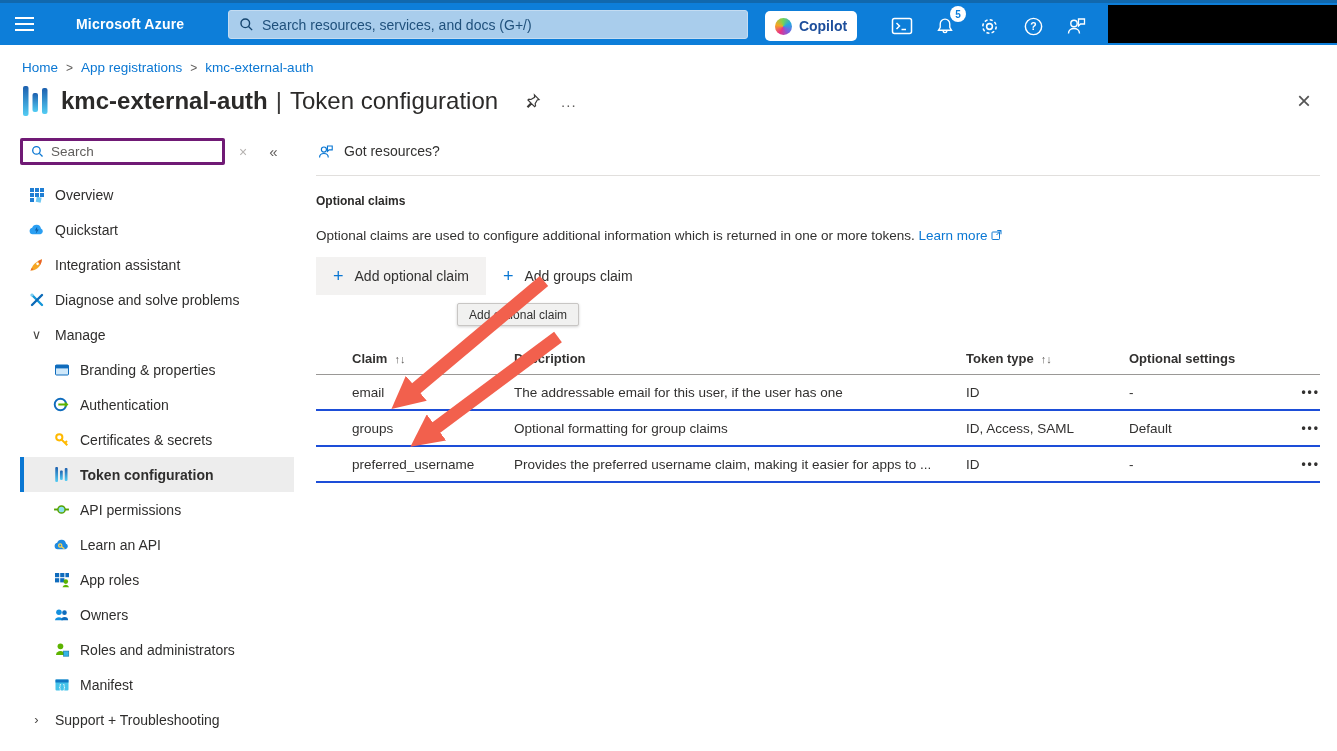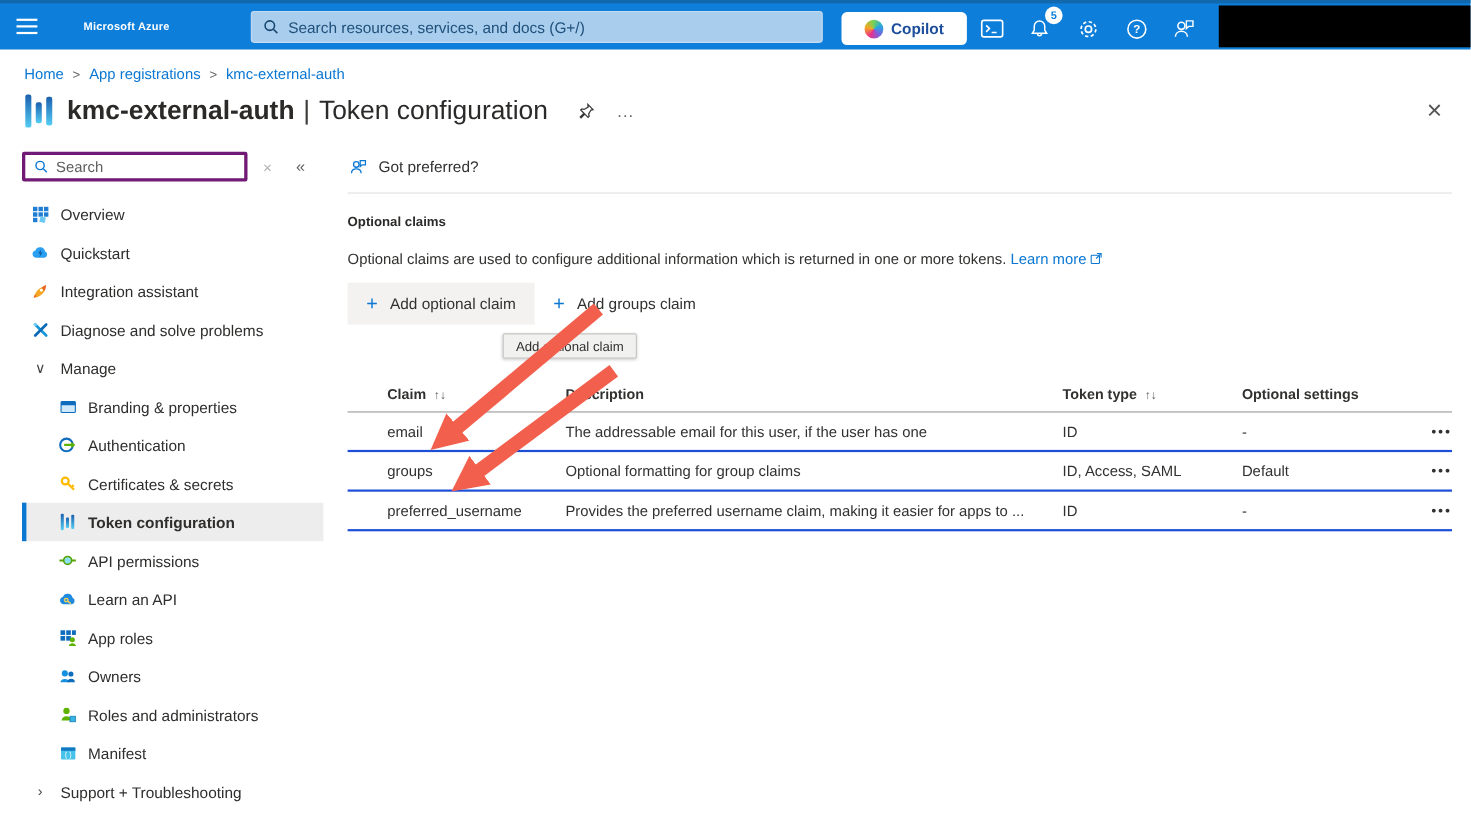--- a/index.html
+++ b/index.html
@@ -8,28 +8,28 @@
     font-family: "Liberation Sans", "DejaVu Sans", sans-serif;
     background:#fff; color:#323130; position:relative; overflow:hidden;
     font-size:14px;
   }
   
   .topbar { height:45px; background:#0d7ed9; border-top:3px solid #1168ad;
     display:flex; align-items:center; position:relative; }
   .hamburger { width:48px; height:42px; display:flex; flex-direction:column;
     justify-content:center; align-items:center; gap:4px; cursor:pointer; }
   .hamburger i { display:block; width:19px; height:2px; background:#fff; }
-  .brand { color:#fff; font-weight:700; font-size:10px; margin-left:28px; letter-spacing:.2px; }
+  .brand { color:#fff; font-weight:700; font-size:14px; margin-left:28px; letter-spacing:.2px; }
   .tb-search { position:absolute; left:228px; top:7px; width:520px; height:29px;
     background:#a9cdec; border:1px solid #c4dcf2; border-radius:3px;
     display:flex; align-items:center; padding:0 10px; gap:8px; }
   .tb-search input { flex:1; border:none; background:transparent; outline:none;
     font-size:14px; color:#15456f; font-family:inherit; }
   .tb-search input::placeholder { color:#20517c; opacity:1; }
-  .copilot { position:absolute; left:765px; top:8px; height:30px; width:114px;
+  .copilot { position:absolute; left:765px; top:8px; height:30px; width:92px;
     background:#fff; border:none; border-radius:5px; display:flex; align-items:center;
     justify-content:center; gap:7px; cursor:pointer; }
   .copilot .logo { width:17px; height:17px; border-radius:50%;
     background:conic-gradient(from 210deg,#e8308a,#f5a623,#76d354,#25a8e0,#7b5fe0,#e8308a); }
   .copilot span { color:#1d4e9b; font-weight:700; font-size:14px; }
   .tb-icon { position:absolute; top:9px; width:28px; height:28px; display:flex;
     align-items:center; justify-content:center; cursor:pointer; }
   .badge { position:absolute; top:-6px; right:-7px; width:16px; height:16px;
     background:#fff; border-radius:50%; color:#0d7ed9; font-size:10px; font-weight:700;
     display:flex; align-items:center; justify-content:center; }
@@ -361,21 +361,21 @@
     </ul>
   </div>
 
   <div class="content">
     <div class="feedback-row">
       <svg width="19" height="19" viewBox="0 0 24 24">
           <circle cx="10" cy="9.5" r="3.2" fill="none" stroke="#0a77d3" stroke-width="1.5"></circle>
           <path d="M4.5 19.5c0-3.2 2.6-5 5.5-5s5.5 1.8 5.5 5" fill="none" stroke="#0a77d3" stroke-width="1.5"></path>
           <path d="M14.5 5h6v5h-4l-2 2z" fill="none" stroke="#0a77d3" stroke-width="1.4"></path>
         </svg>
-      <span>Got preferred?</span>
+      <span>Got resources?</span>
     </div>
     <div class="divider"></div>
 
     <h2 class="heading">Optional claims</h2>
 
     <div class="desc">
       <span>Optional claims are used to configure additional information which is returned in one or more tokens.</span>
       <a><span>Learn more</span><svg width="13" height="12" viewBox="0 0 16 16">
             <rect x="2" y="4" width="10" height="10" rx="1" fill="none" stroke="#0a77d3" stroke-width="1.3"></rect>
             <polyline points="9,2 14,2 14,7" fill="none" stroke="#0a77d3" stroke-width="1.3"></polyline>

